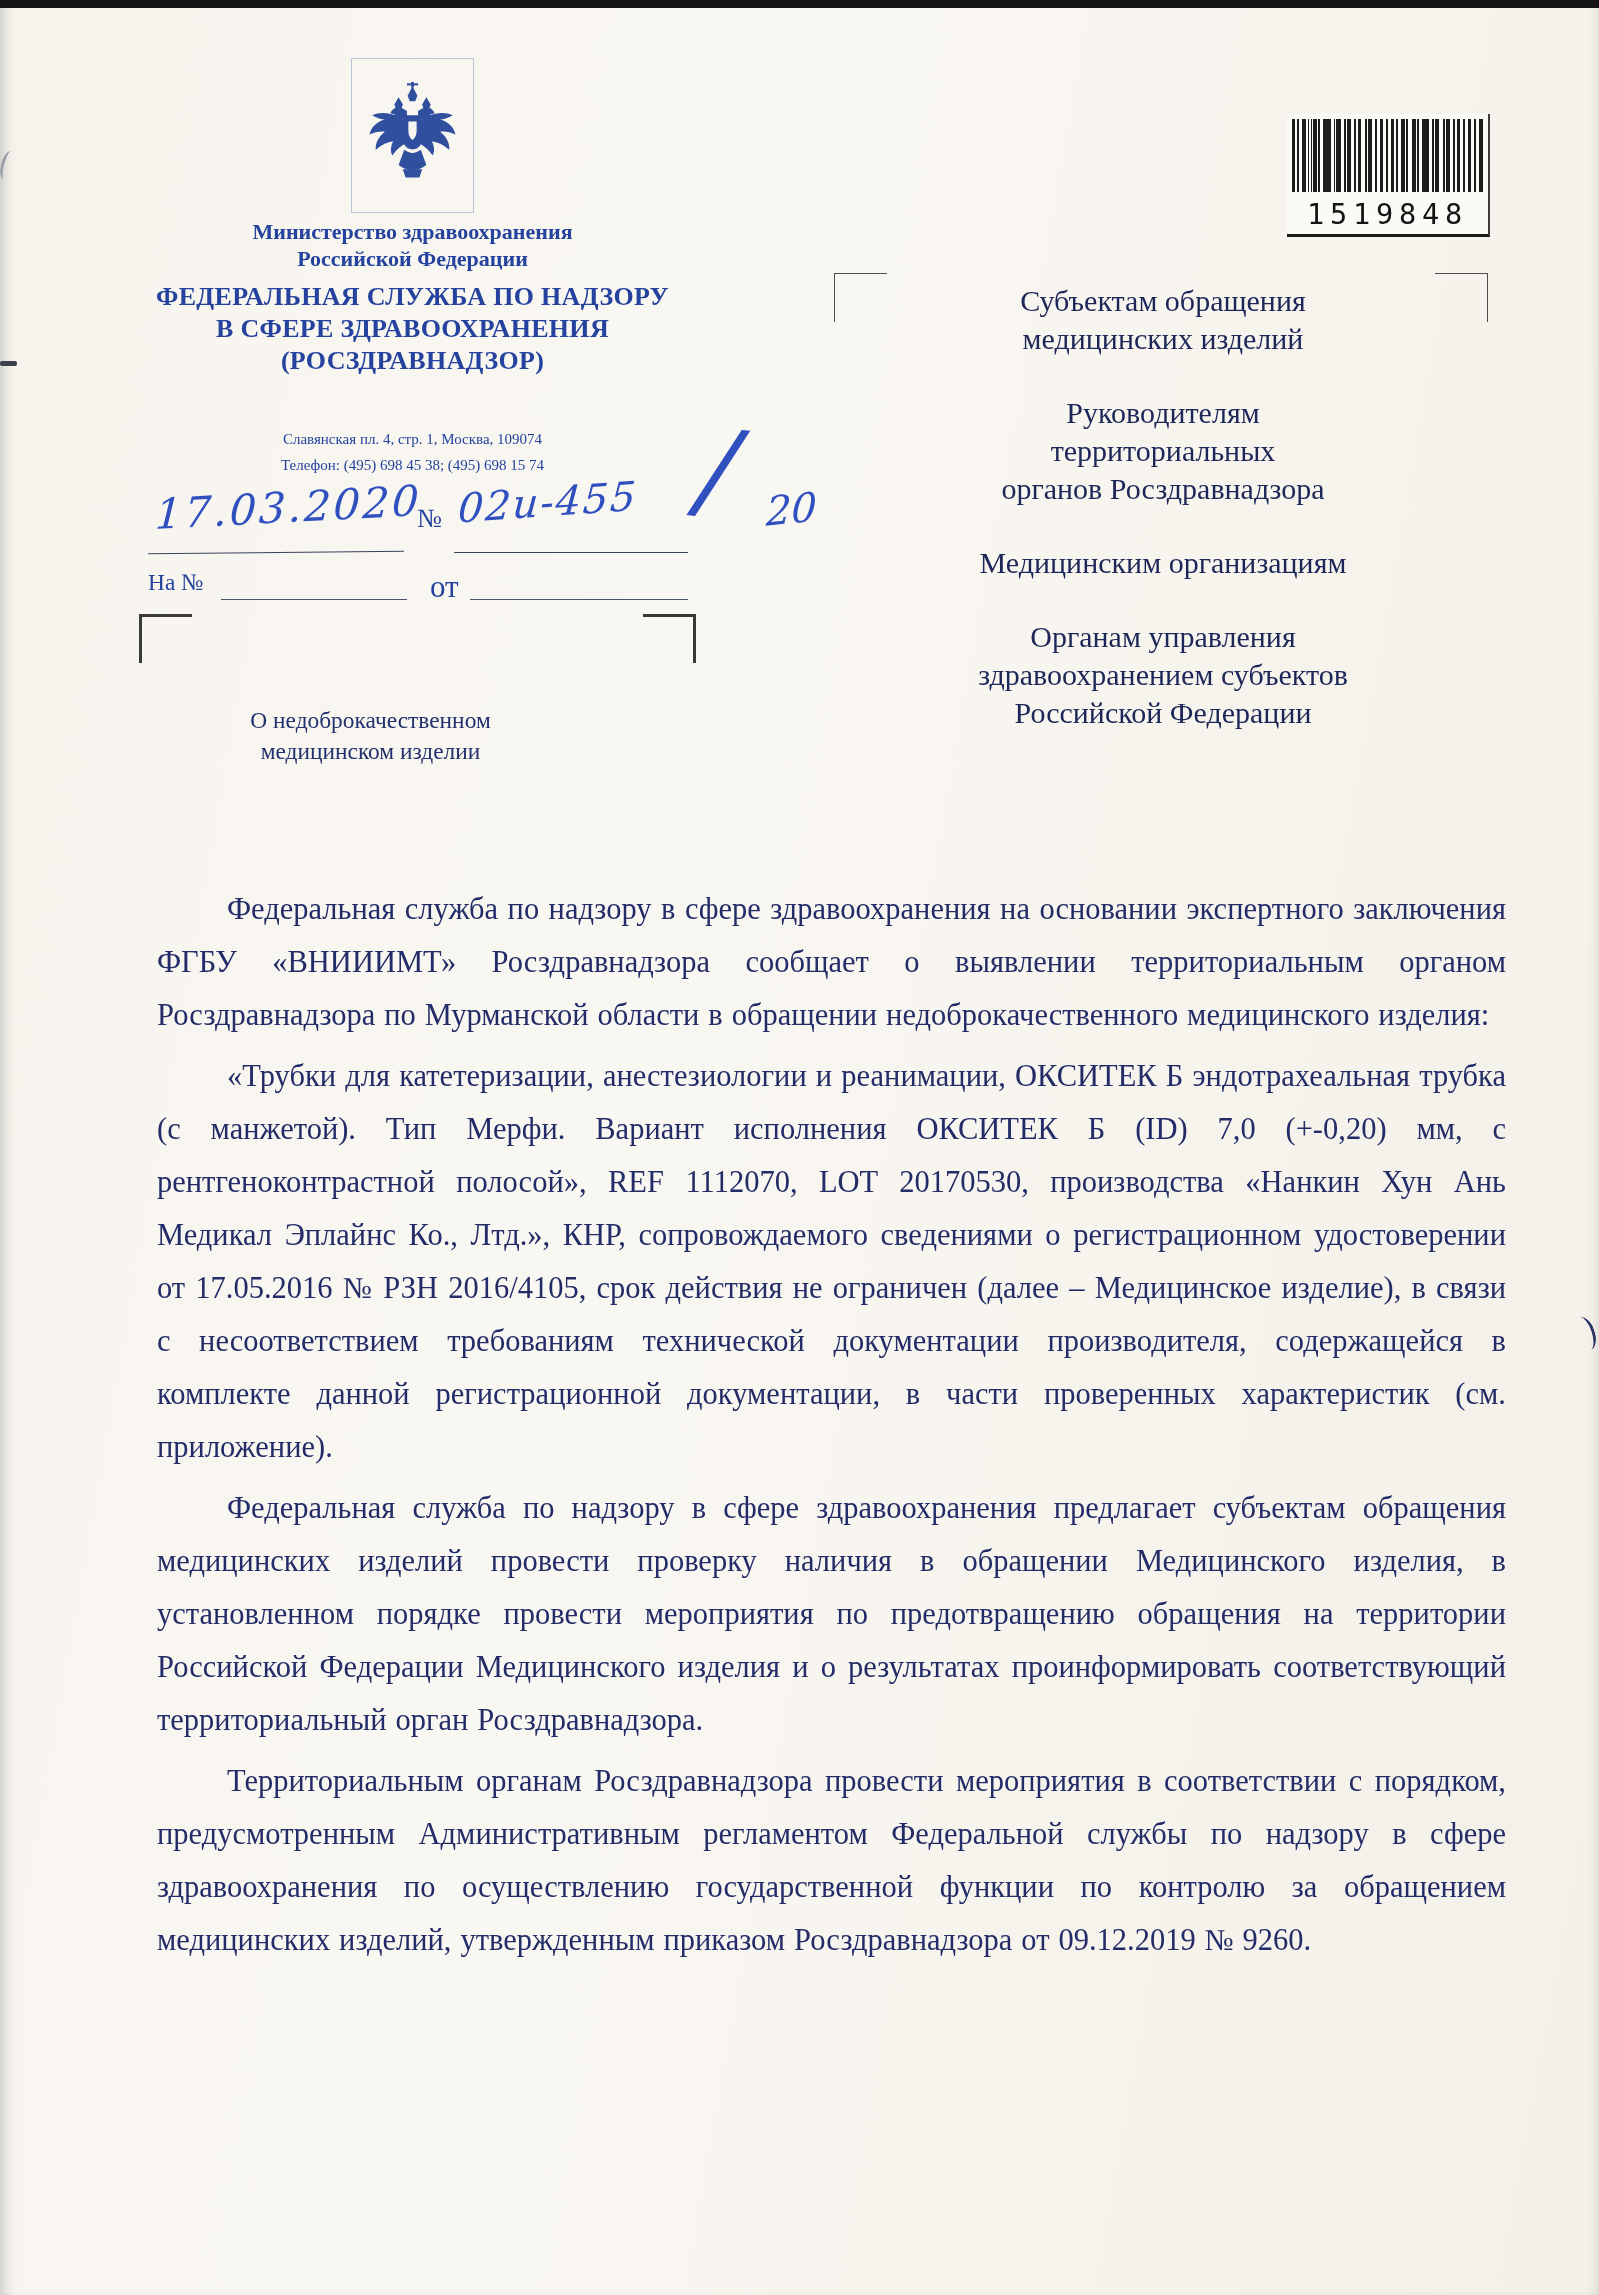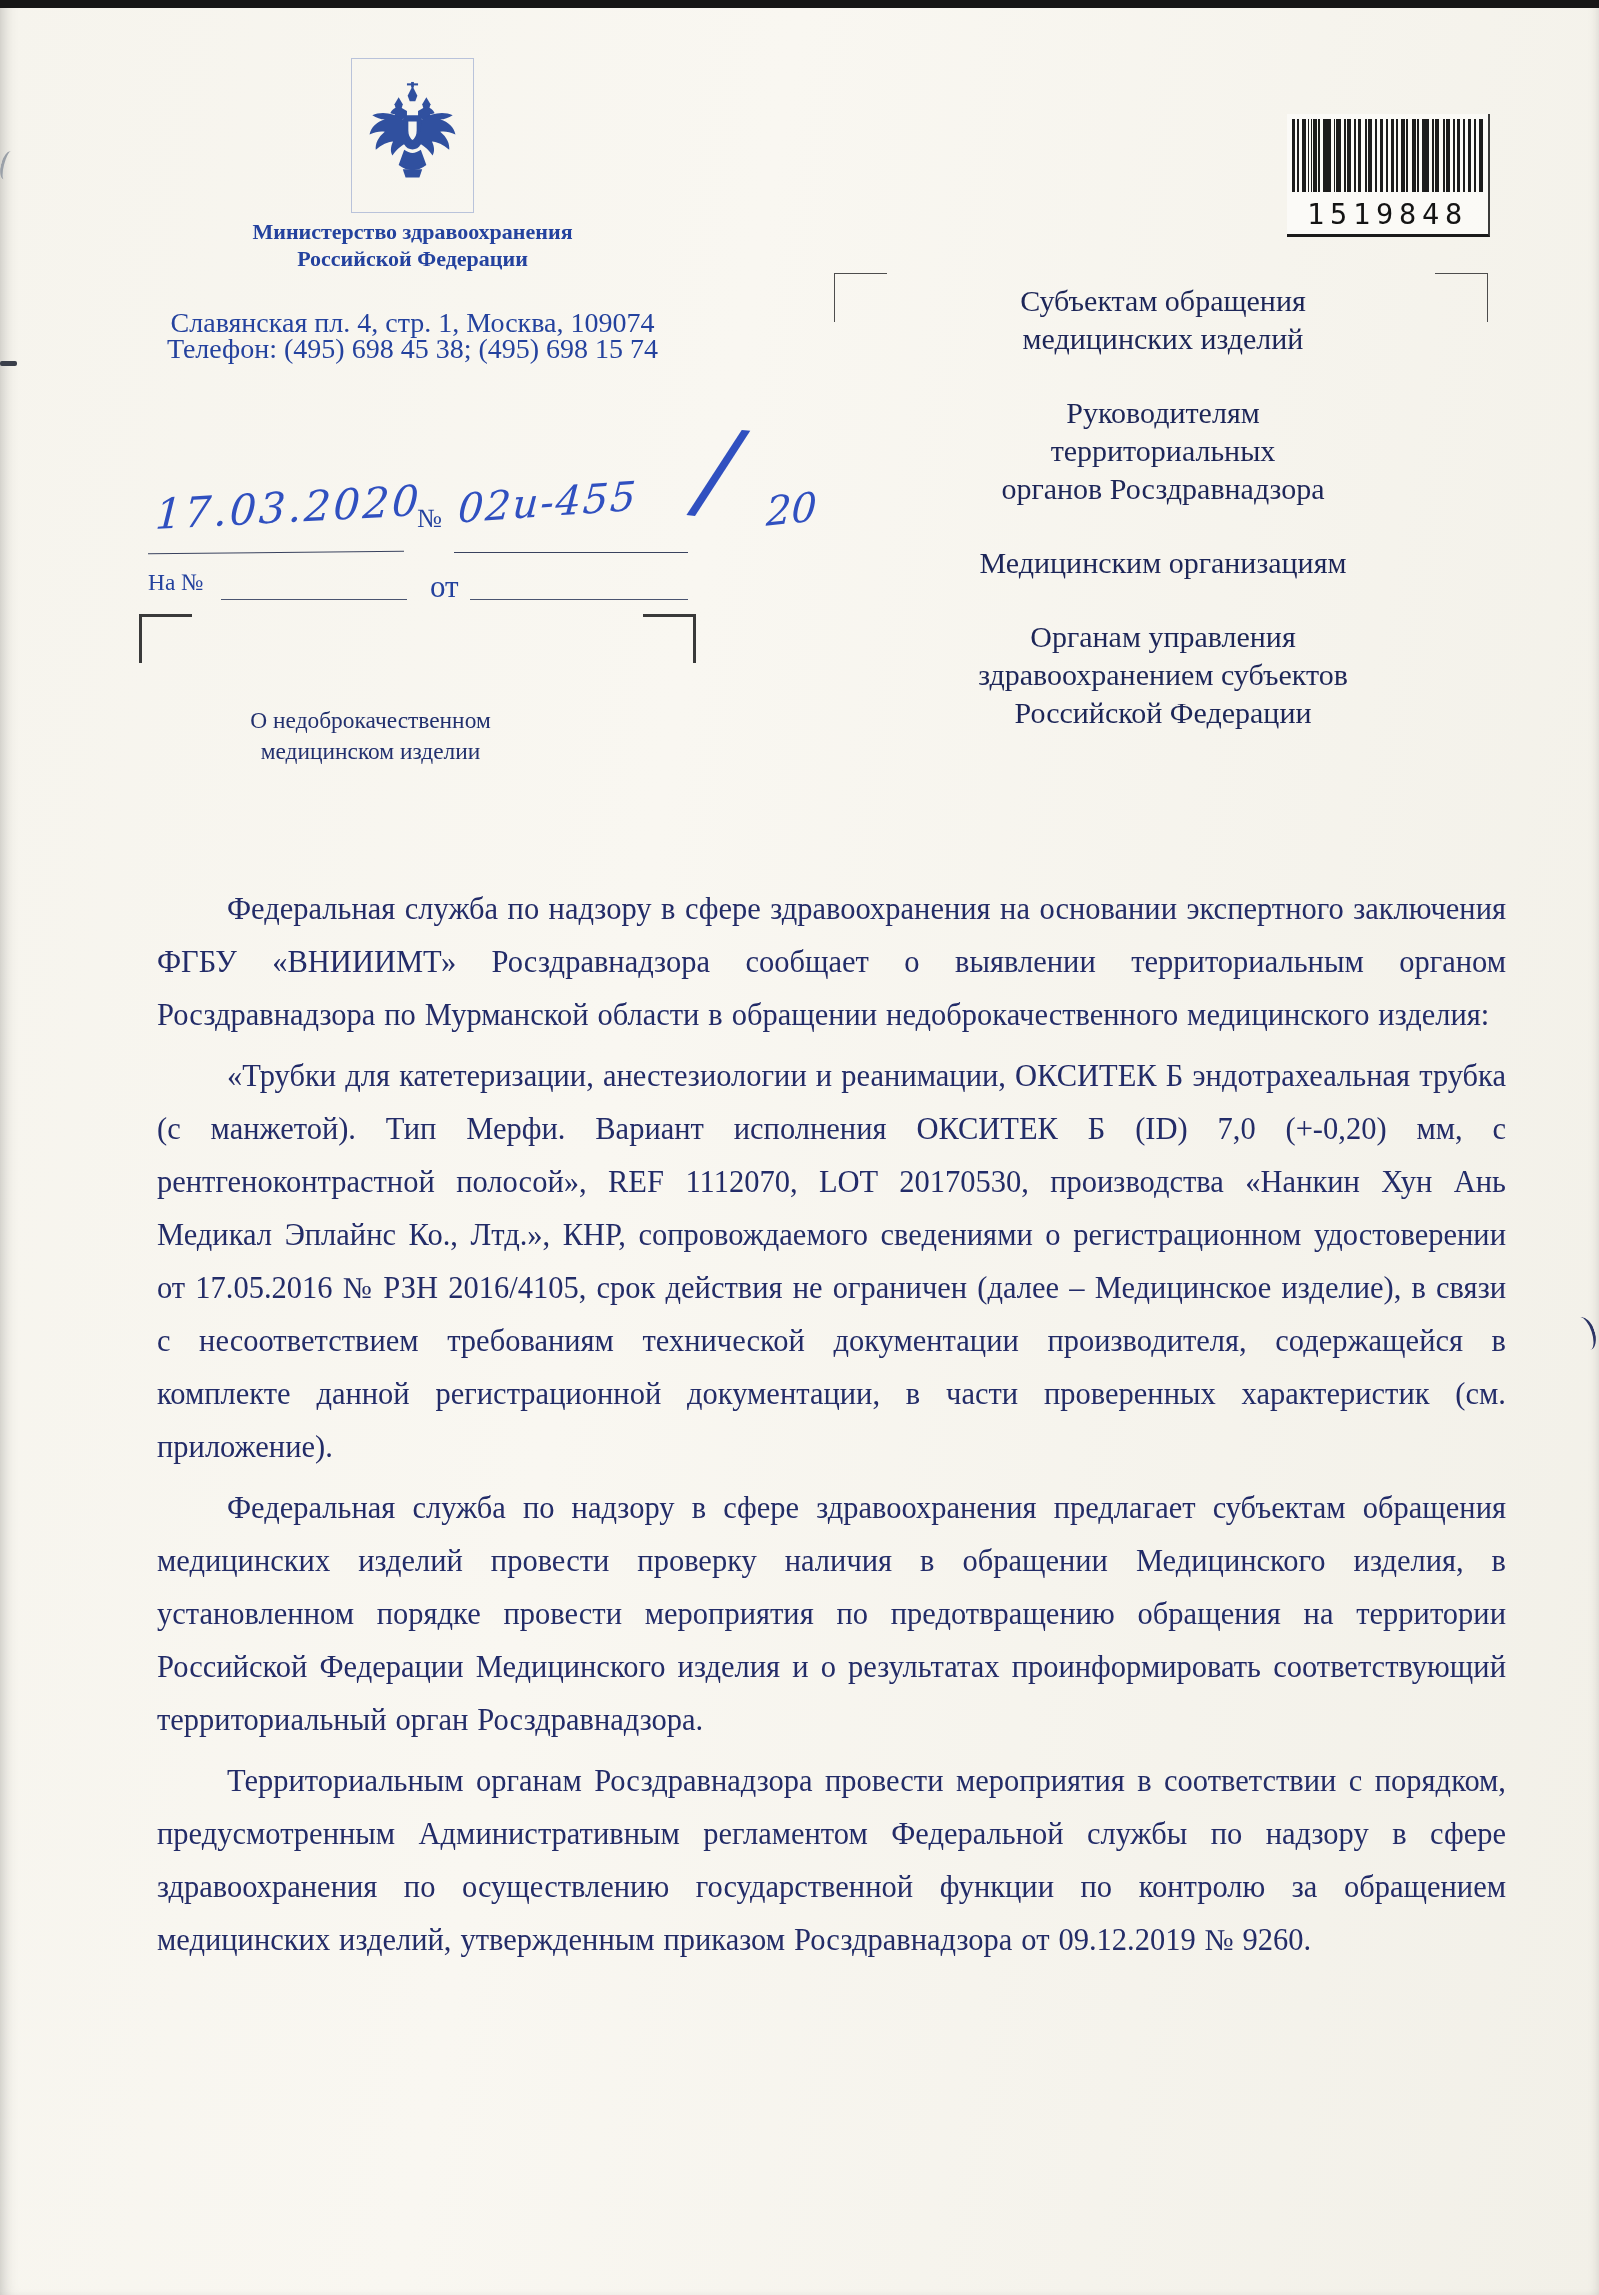--- a/index.html
+++ b/index.html
@@ -19,21 +19,21 @@
   .art-left-curve{left:1.3px;top:151px;width:13px;height:28.6px;border-left:3.2px solid #9aa0a8;border-radius:50%;transform:rotate(14deg);}
   .art-left-dash{left:0;top:361px;width:17px;height:4.5px;background:#3a3f4a;border-radius:1.9px;}
   .art-right-curl{left:1575px;top:1317px;width:19.5px;height:34px;border-right:3.9px solid #2c3566;border-radius:50%;transform:rotate(-18deg);}
 
   
   .letterhead-left{position:absolute;left:117px;top:58px;width:591px;text-align:center;color:#24429e;}
   .emblem-box{width:123px;height:155px;margin:0 auto 5.2px;border:0.6px solid rgba(70,100,180,.35);display:flex;align-items:center;justify-content:center;}
   .eagle-svg{width:97px;height:130px;}
   .ministry{font-weight:bold;font-size:22px;line-height:27px;}
   .service{font-weight:bold;font-size:26px;line-height:32px;margin-top:9px;letter-spacing:0.3px;}
-  .address{font-size:28px;line-height:26px;margin-top:38px;text-align:center;}
+  .address{font-size:15px;line-height:26px;margin-top:49px;text-align:center;}
 
   
   .hw{position:absolute;color:#3050c0;font-style:italic;font-family:"DejaVu Serif",serif;}
   .hw-date{left:155px;top:483px;font-size:42px;transform:rotate(-3deg) skewX(-6deg);letter-spacing:2.6px;}
   .hw-number{left:458px;top:479px;font-size:40px;transform:rotate(-4deg) skewX(-8deg);letter-spacing:1.9px;}
   .hw-slash{left:700px;top:415px;font-size:110px;line-height:110px;transform:rotate(6deg);font-style:italic;}
   .hw-suffix{left:766px;top:486px;font-size:40px;transform:rotate(-6deg) skewX(-8deg);}
   .no-sign{position:absolute;left:417px;top:504px;font-size:26px;color:#24429e;}
   .line{position:absolute;border-top:1.9px solid #39425e;}
   .date-line{left:148px;top:552px;width:256px;transform:rotate(-0.6deg);}
@@ -101,20 +101,23 @@
           <path d="M56,56 C42,46 24,44 12,50 C18,54 24,56 30,56 C18,60 10,68 8,78 C16,74 24,73 30,74 C20,82 16,92 17,100 C26,92 34,89 42,88 C38,96 38,103 41,108 C48,98 56,92 62,90 Z"></path>
           <path d="M84,56 C98,46 116,44 128,50 C122,54 116,56 110,56 C122,60 130,68 132,78 C124,74 116,73 110,74 C120,82 124,92 123,100 C114,92 106,89 98,88 C102,96 102,103 99,108 C92,98 84,92 78,90 Z"></path>
           <path d="M58,100 C66,106 74,106 82,100 L90,122 C77,132 63,132 50,122 Z"></path>
           <path d="M56,128 L84,128 L80,140 L60,140 Z"></path>
         </g>
         <path d="M63,58 L77,58 L77,72 C77,80 73,85 70,87 C67,85 63,80 63,72 Z" fill="#f7f5ef" stroke="#30509f" stroke-width="2"></path>
       </svg>
     </div>
     <div class="ministry multiline">Министерство здравоохранения
 Российской Федерации</div>
+    <div class="service multiline">ФЕДЕРАЛЬНАЯ СЛУЖБА ПО НАДЗОРУ
+В СФЕРЕ ЗДРАВООХРАНЕНИЯ
+(РОСЗДРАВНАДЗОР)</div>
     <div class="address multiline">Славянская пл. 4, стр. 1, Москва, 109074
 Телефон: (495) 698 45 38; (495) 698 15 74</div>
   </div>
 
   <div class="hw hw-date">17.03.2020</div>
   <div class="line date-line"></div>
   <span class="no-sign">№</span>
   <div class="hw hw-number">02и-455</div>
   <div class="hw hw-slash">/</div>
   <div class="hw hw-suffix">20</div>

